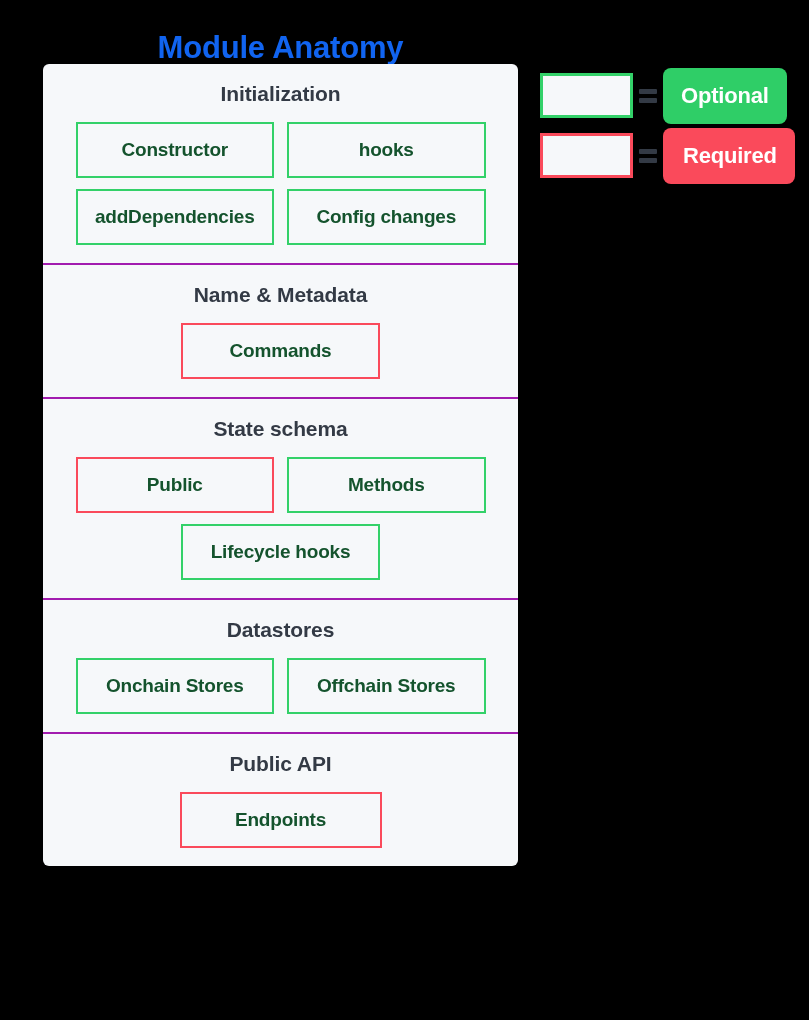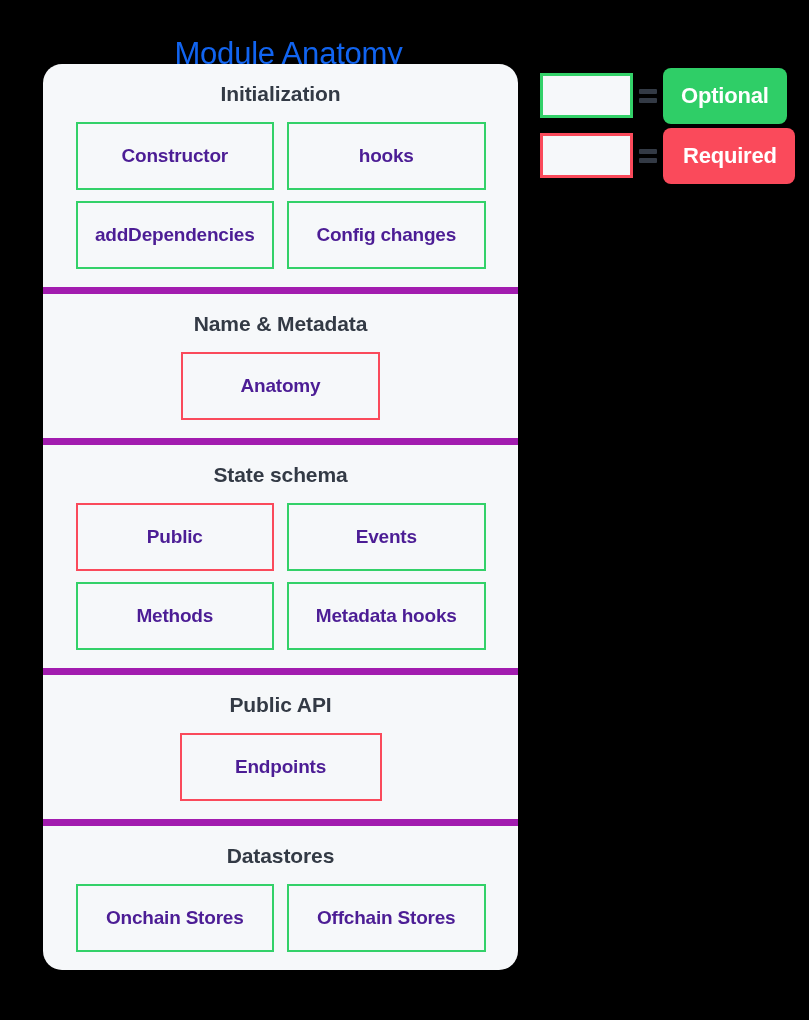--- a/index.html
+++ b/index.html
@@ -16,48 +16,47 @@
     position: relative;
     width: 809px;
     height: 1020px;
     background: #000000;
   }
 
   
   .page-title {
     position: absolute;
     left: 0;
-    top: 34px;
+    top: 28px;
     width: 561px;
     text-align: center;
     font-size: 31px;
-    font-weight: normal;
+    font-weight: bold;
     color: #1164F0;
     letter-spacing: -0.2px;
     line-height: 40px;
-    margin-left: 8px;
   }
 
   
   .anatomy-card {
     position: absolute;
     left: 43px;
     top: 64px;
     width: 475px;
     background: #F6F8FA;
-    border-radius: 19px;
+    border-radius: 6px;
     overflow: hidden;
   }
 
   .section {
     position: relative;
     padding: 14px 32px 18px 32px;
   }
   .section + .section {
-    border-top: 7px solid #a21caf;
+    border-top: 2px solid #a21caf;
   }
 
   .section-title {
     text-align: center;
     font-size: 21px;
     font-weight: bold;
     color: #333A45;
     line-height: 32px;
     margin-bottom: 12px;
     letter-spacing: -0.1px;
@@ -65,28 +64,28 @@
 
   .box-grid {
     display: flex;
     flex-wrap: wrap;
     gap: 11px 13px;
     justify-content: center;
   }
 
   .item-box {
     flex: 0 0 calc(50% - 7px);
-    height: 68px;
+    height: 56px;
     display: flex;
     align-items: center;
     justify-content: center;
     background: #F6F8FA;
     font-size: 19px;
     font-weight: bold;
-    color: #4c1d95;
+    color: #14532d;
     letter-spacing: -0.2px;
     text-align: center;
   }
   .item-box.optional { border: 2px solid #33D169; }
   .item-box.required { border: 2px solid #FA4A5B; }
 
   
   .box-grid.single .item-box {
     flex: 0 0 202px;
   }
@@ -161,43 +160,42 @@
           <div class="box-grid">
             <div class="item-box optional">Constructor</div>
             <div class="item-box optional">hooks</div>
             <div class="item-box optional">addDependencies</div>
             <div class="item-box optional">Config changes</div>
           </div>
         </div>
         <div class="section">
           <div class="section-title">Name &amp; Metadata</div>
           <div class="box-grid">
-            <div class="item-box required">Anatomy</div>
+            <div class="item-box required">Commands</div>
           </div>
         </div>
         <div class="section">
           <div class="section-title">State schema</div>
           <div class="box-grid">
             <div class="item-box required">Public</div>
-            <div class="item-box optional">Events</div>
             <div class="item-box optional">Methods</div>
-            <div class="item-box optional">Metadata hooks</div>
+            <div class="item-box optional">Lifecycle hooks</div>
+          </div>
+        </div>
+        <div class="section">
+          <div class="section-title">Datastores</div>
+          <div class="box-grid">
+            <div class="item-box optional">Onchain Stores</div>
+            <div class="item-box optional">Offchain Stores</div>
           </div>
         </div>
         <div class="section">
           <div class="section-title">Public API</div>
           <div class="box-grid single">
             <div class="item-box required">Endpoints</div>
-          </div>
-        </div>
-        <div class="section">
-          <div class="section-title">Datastores</div>
-          <div class="box-grid">
-            <div class="item-box optional">Onchain Stores</div>
-            <div class="item-box optional">Offchain Stores</div>
           </div>
         </div>
       </div>
   </div>
 
   <div class="legend">
     <div id="legend-host">
         <div class="legend-row">
           <div class="legend-swatch optional"></div>
           <div class="legend-equals">

